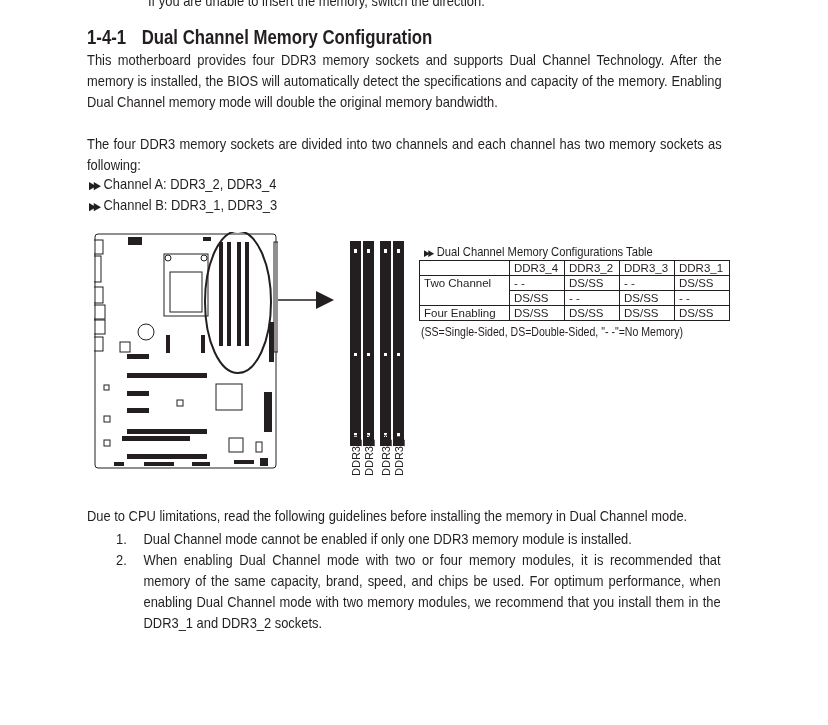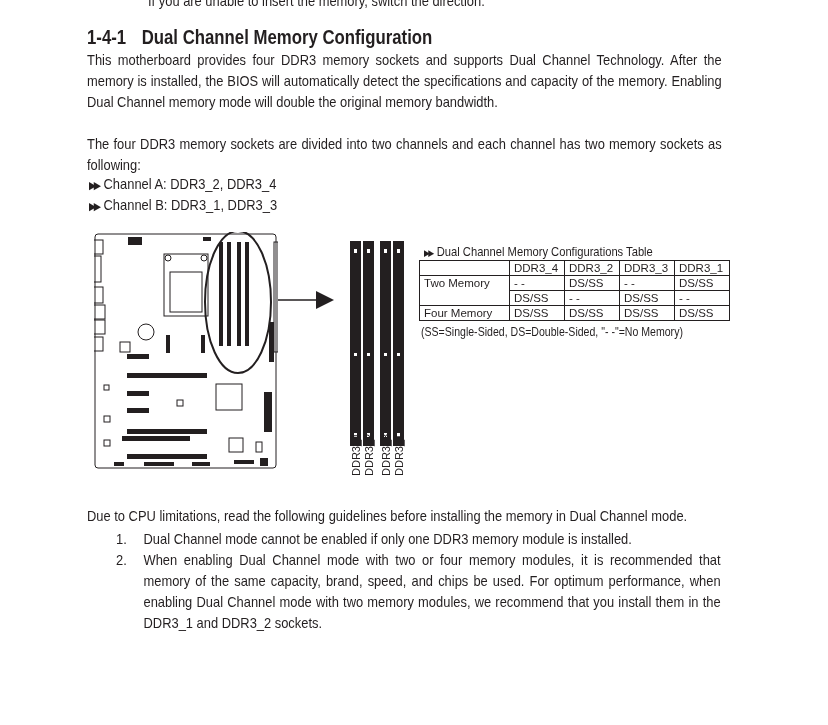--- a/index.html
+++ b/index.html
@@ -150,34 +150,34 @@
 <table class="cfg">
   <tbody>
       <tr>
     <td class="c0"></td>
     <td class="c">DDR3_4</td>
     <td class="c">DDR3_2</td>
     <td class="c">DDR3_3</td>
     <td class="c">DDR3_1</td>
   </tr>
   <tr>
-    <td class="c0 rs" rowspan="2">Two Memory</td>
+    <td class="c0 rs" rowspan="2">Two Channel</td>
     <td class="c">- -</td>
     <td class="c">DS/SS</td>
     <td class="c">- -</td>
     <td class="c">DS/SS</td>
   </tr>
   <tr>
     <td class="c">DS/SS</td>
     <td class="c">- -</td>
     <td class="c">DS/SS</td>
     <td class="c">- -</td>
   </tr>
   <tr>
-    <td class="c0">Four Memory</td>
+    <td class="c0">Four Enabling</td>
     <td class="c">DS/SS</td>
     <td class="c">DS/SS</td>
     <td class="c">DS/SS</td>
     <td class="c">DS/SS</td>
   </tr>
 </tbody>
   </table>
 <div class="legend">(SS=Single-Sided, DS=Double-Sided, "- -"=No Memory)</div>
 
 <div class="p3">Due to CPU limitations, read the following guidelines before installing the memory in Dual Channel mode.</div>

